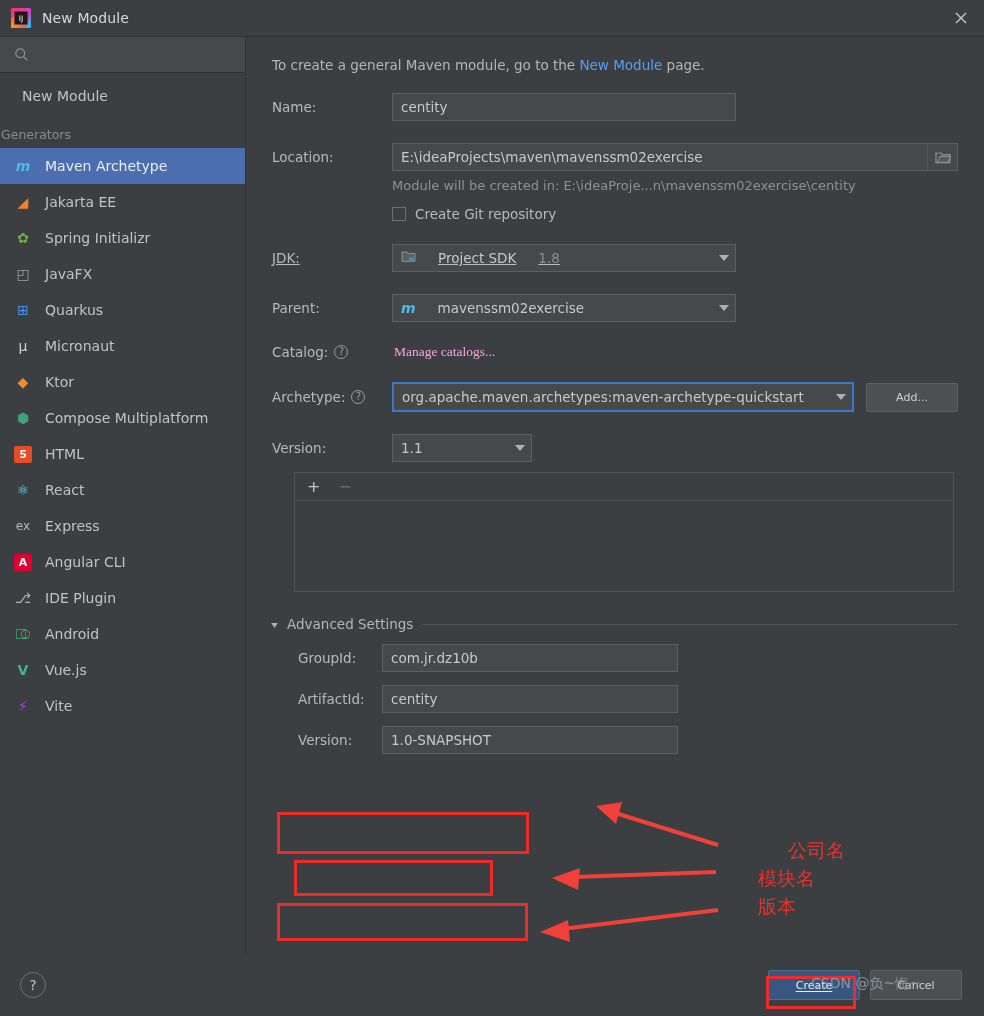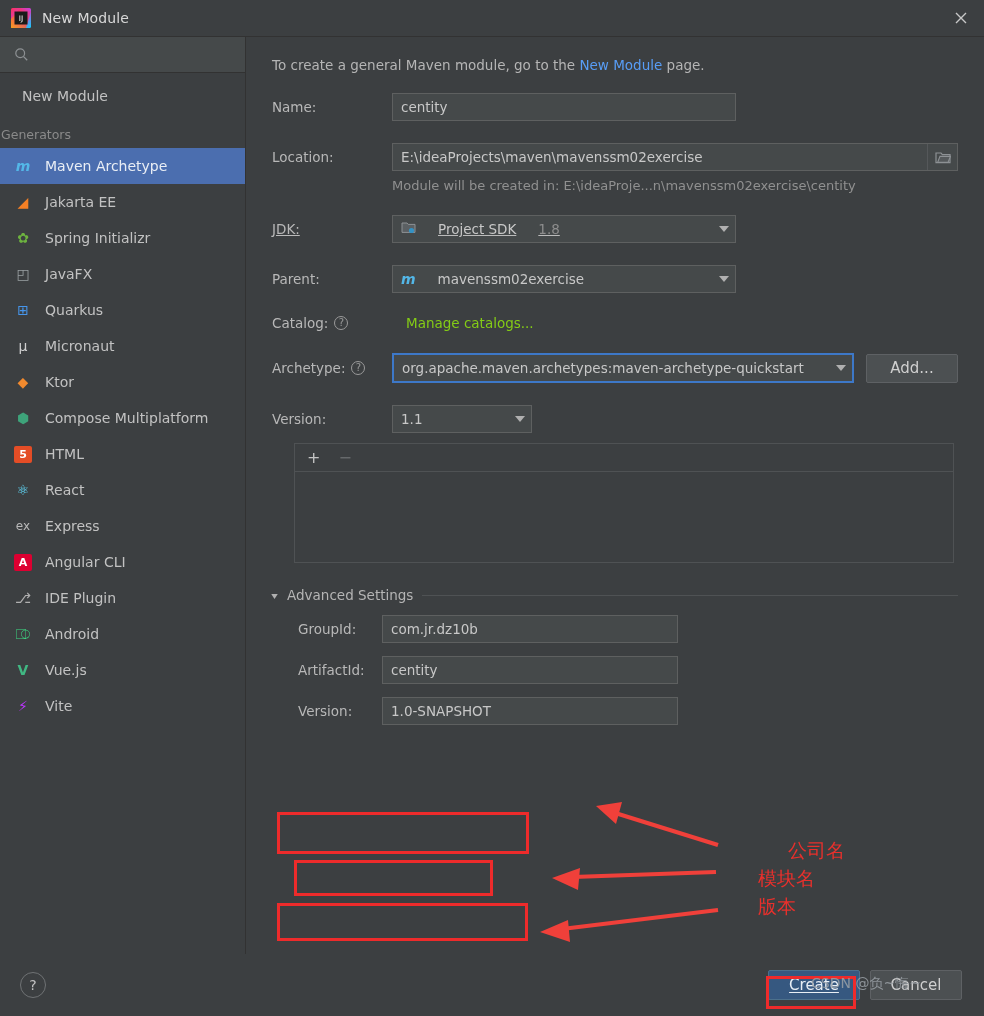--- a/index.html
+++ b/index.html
@@ -322,21 +322,21 @@
     cursor: pointer;
   }
   #footer .spacer { flex: 1; }
   .btn {
     height: 30px;
     min-width: 92px;
     padding: 0 17px;
     border: 1px solid #5e6164;
     background: #4c5052;
     color: #cfcfcf;
-    font-size: 15px;
+    font-size: 11px;
     font-family: inherit;
     display: flex; align-items: center; justify-content: center;
     cursor: pointer;
     border-radius: 2px;
     margin-left: 10px;
   }
   .btn.primary {
     background: #365880;
     border-color: #4c708c;
     color: #e8eef5;
@@ -515,20 +515,24 @@
           <span class="browse-btn">
             <svg width="16" height="14" viewBox="0 0 16 14">
               <path d="M1 3 h5 l1.4 1.6 H15 v8 H1 Z" fill="none" stroke="#8d9194" stroke-width="1.2"></path>
               <path d="M2.6 12.4 L5 6.4 H15.4 L13 12.4 Z" fill="#55595b" stroke="#8d9194" stroke-width="1.1"></path>
             </svg>
           </span>
         </div>
       </div>
       <div class="hint">Module will be created in: E:\ideaProje...n\mavenssm02exercise\centity</div>
 
+      <div class="chkrow">
+        <span class="chkbox"></span>
+        <span>Create Git repository</span>
+      </div>
 
       <div class="row" style="margin-top:22px;text-decoration:underline;">
         <div class="lab">JDK:</div>
         <div class="combo" style="width:344px;">
           <span class="cval">
             <span>
               <svg width="15" height="13" viewBox="0 0 15 13">
                 <path d="M1 2 h5 l1.2 1.4 H14 v8 H1 Z" fill="#5b6063" stroke="#8d9194" stroke-width="1"></path>
                 <circle cx="10.5" cy="9.5" r="2.6" fill="#3592c4"></circle>
               </svg>
@@ -549,21 +553,21 @@
           </span>
           <span class="arrow"></span>
         </div>
       </div>
 
       <div class="row" style="margin-top:22px;">
         <div class="lab">
           <span>Catalog:</span>
           <span class="qmark">?</span>
         </div>
-        <a style="margin-left:14px;color:#84cc16;text-decoration:none;font-size:13.5px;cursor:pointer;">Manage catalogs...</a>
+        <a style="margin-left:2px;color:#f9a8d4;text-decoration:none;font-size:13.5px;cursor:pointer;font-family:Liberation Serif, serif;">Manage catalogs...</a>
       </div>
 
       <div class="row" style="margin-top:22px;">
         <div class="lab">
           <span>Archetype:</span>
           <span class="qmark">?</span>
         </div>
         <div class="combo" style="width:468px;border:2px solid #3d78c8;height:30px;">
           <span class="cval">org.apache.maven.archetypes:maven-archetype-quickstart</span>
           <span class="arrow"></span>

